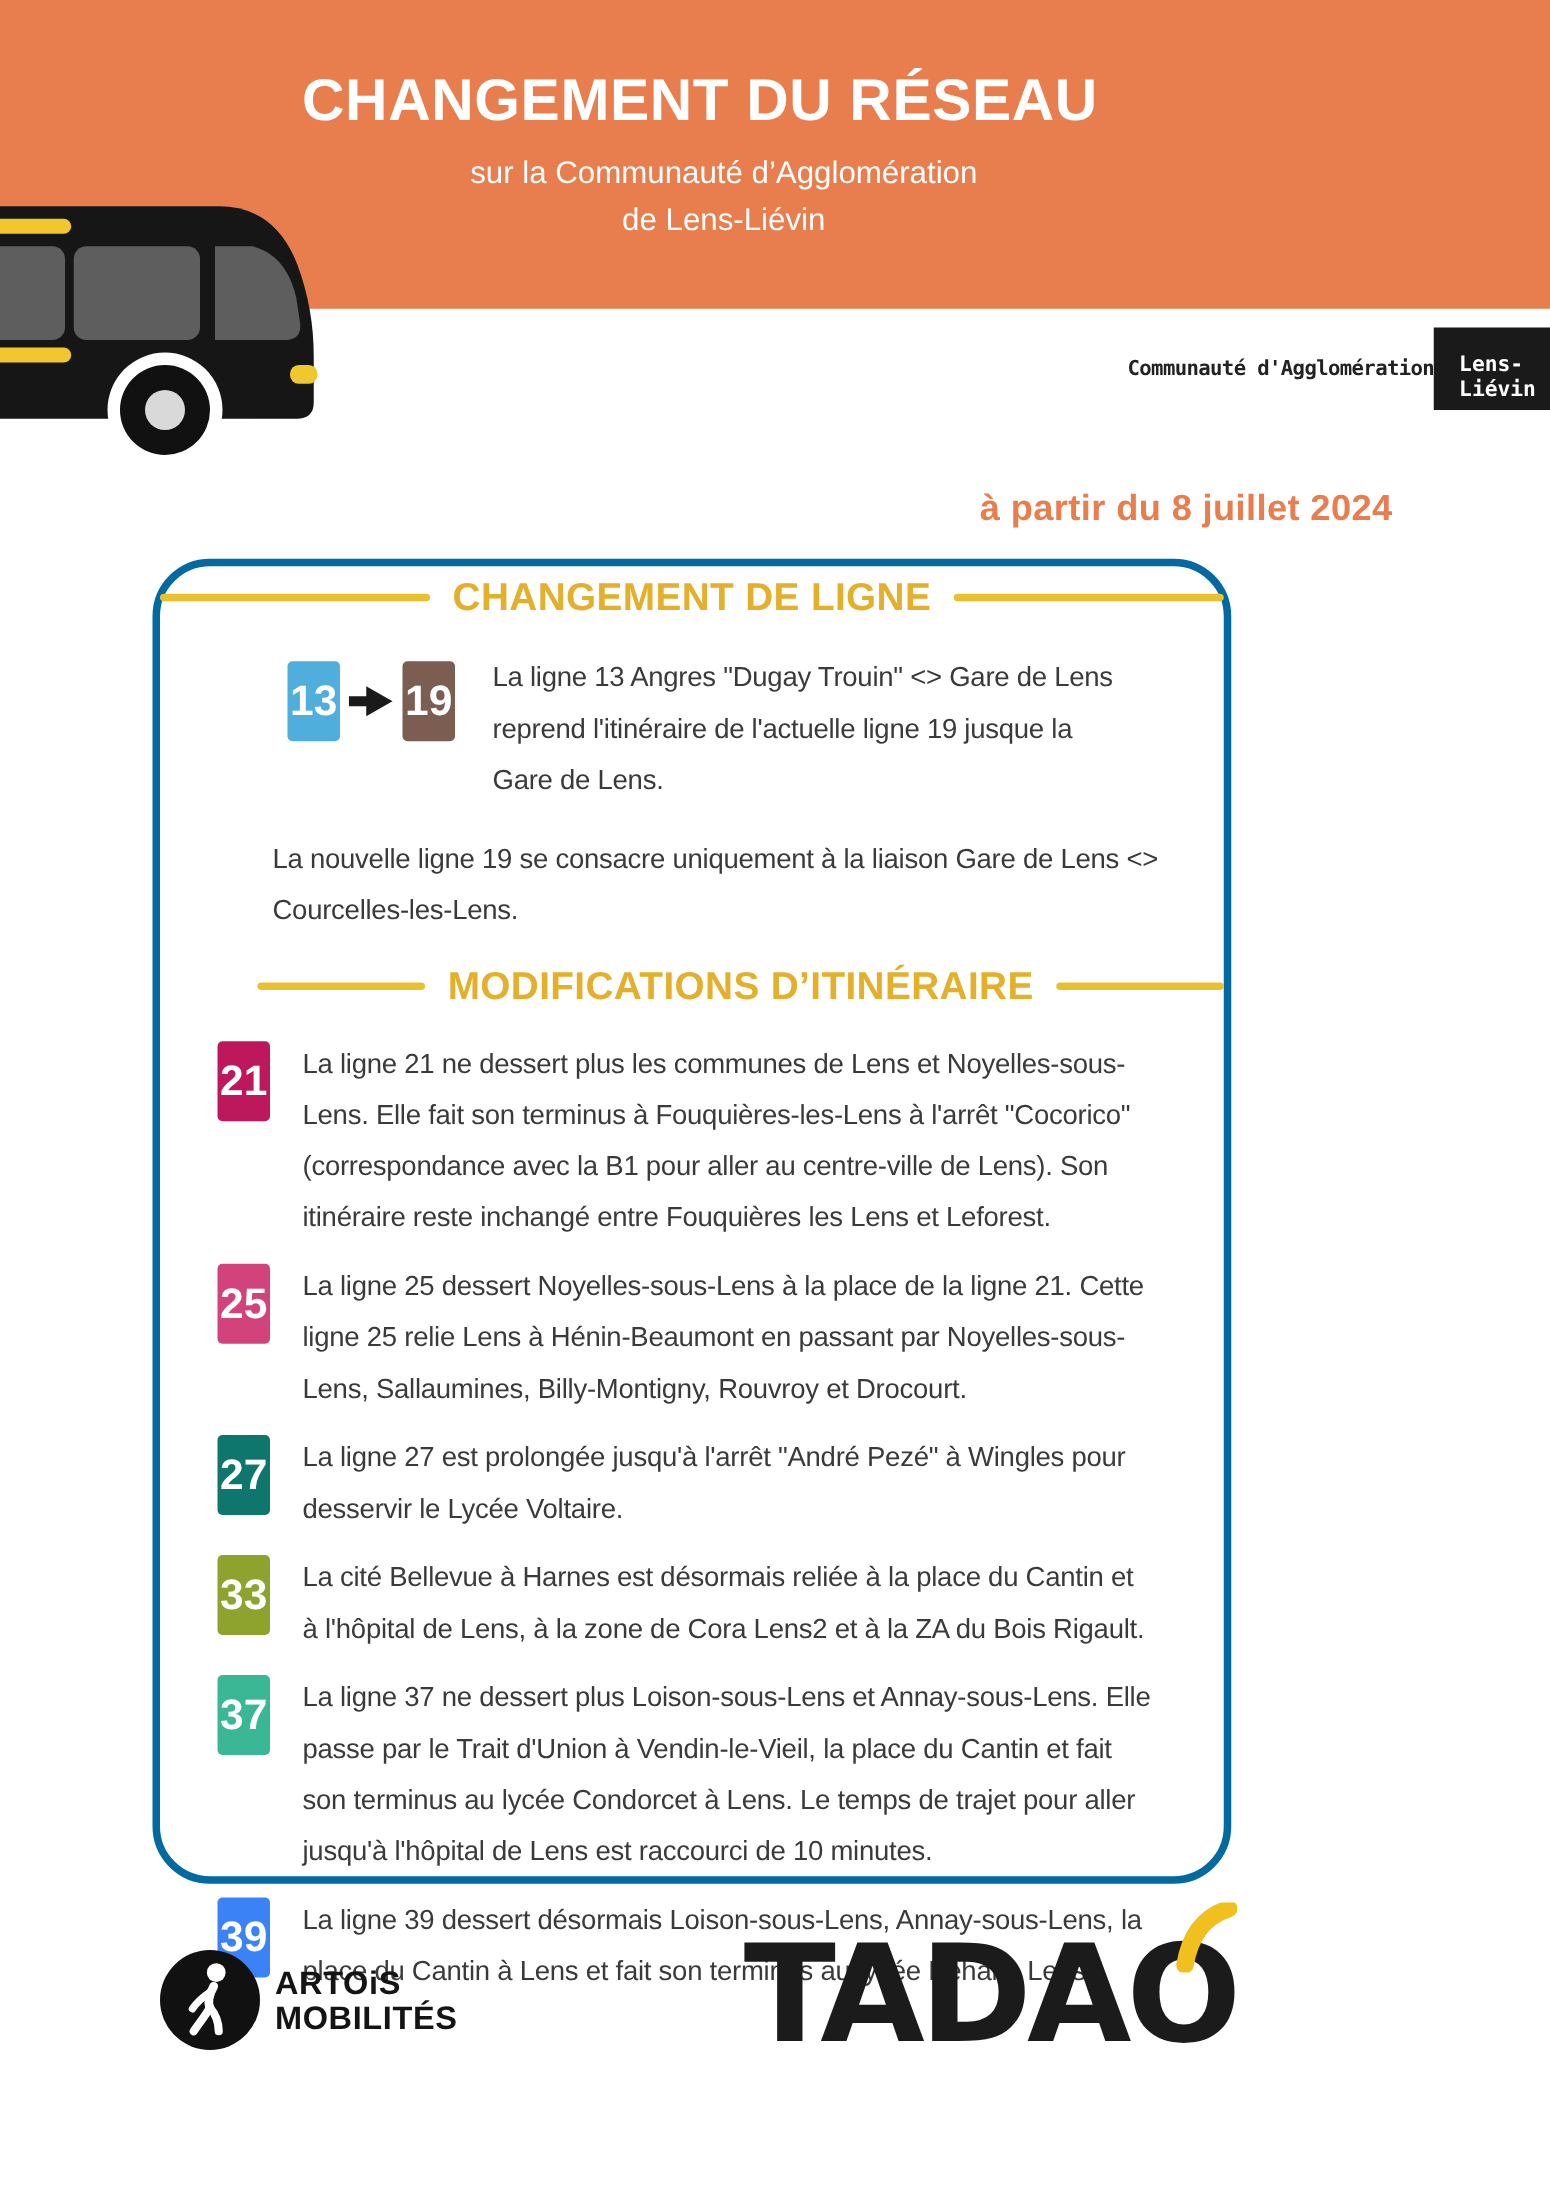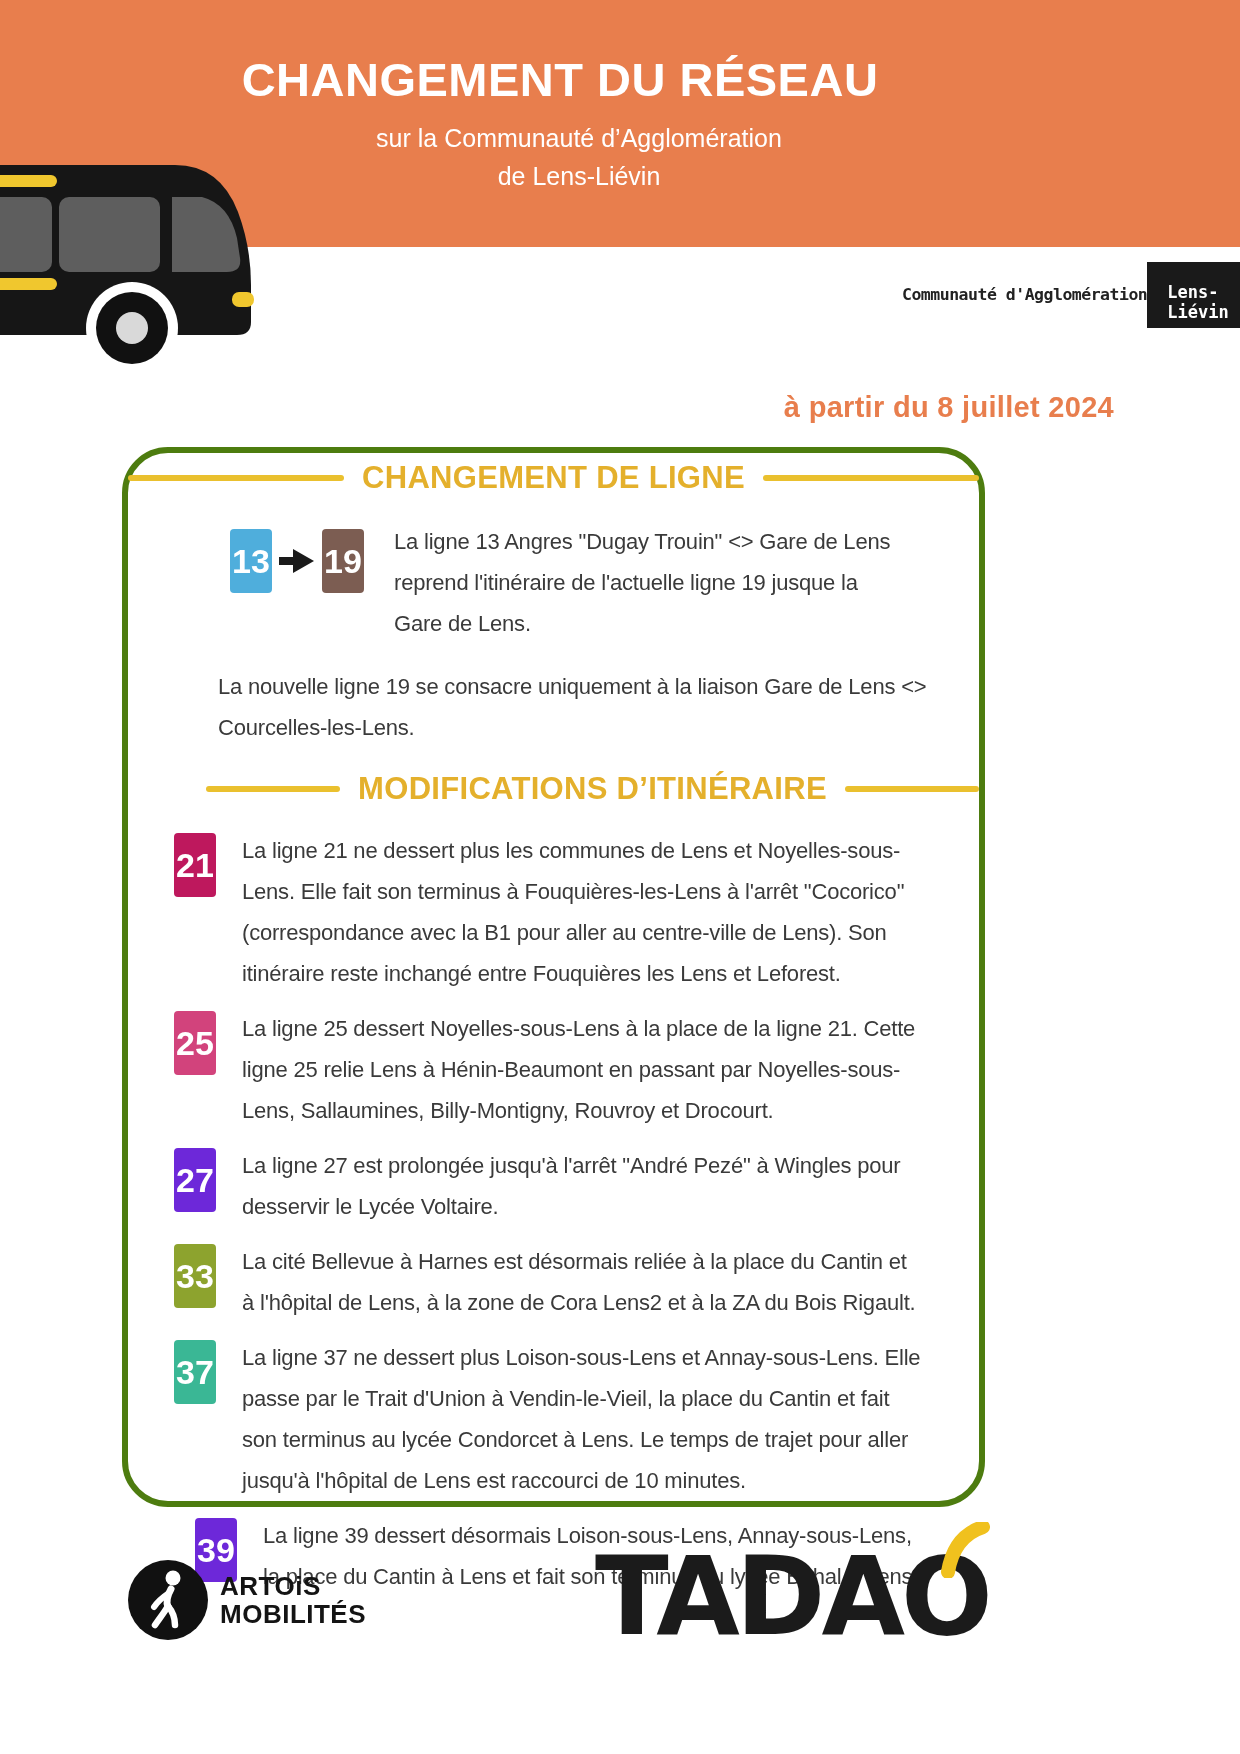--- a/index.html
+++ b/index.html
@@ -25,21 +25,21 @@
     font-size:16.5px; letter-spacing:-0.5px; color:#222; margin-top:6px; white-space:nowrap; }
   .call-badge { font-family:"DejaVu Sans Mono", monospace; font-weight:bold;
     font-size:17px; color:#fff; background:#1a1a1a; padding:20px 20px 6px; margin-top:7px; }
 
   
   .date { position:absolute; left:0; top:391px; width:1114px; text-align:right;
     font-size:29px; font-weight:bold; color:#E87E4D; letter-spacing:0.3px; }
 
   
   .info-box { position:absolute; left:122px; top:447px; width:863px; height:1060px;
-    border:6px solid #4d7c0f; border-radius:46px; padding:8px 46px 0; }
+    border:6px solid #0369a1; border-radius:46px; padding:8px 46px 0; }
   .section-title-row { display:flex; align-items:center; gap:18px; margin:0 -46px; height:34px; }
   .rule { flex:1; height:6px; background:#EAC02E; border-radius:3px; }
   .section-title { font-size:31px; font-weight:bold; color:#E4B02C; letter-spacing:0.3px; white-space:nowrap; }
 
   .body-text { font-size:22px; line-height:41px; letter-spacing:-0.2px; color:#3a3a3a; }
 
   .change-row { display:flex; align-items:flex-start; margin:26px 0 0 56px; }
   .badge-pair { display:flex; align-items:center; margin-top:8px; }
   .line-badge { display:flex; align-items:center; justify-content:center;
     width:42px; height:64px; border-radius:4px; color:#ffffff;
@@ -137,36 +137,36 @@
         <span class="line-badge" style="background-color: #be185d;">21</span>
         <p class="body-text entry-text">La ligne 21 ne dessert plus les communes de Lens et Noyelles-sous-Lens. Elle fait son terminus à Fouquières-les-Lens à l'arrêt "Cocorico" (correspondance avec la B1 pour aller au centre-ville de Lens). Son itinéraire reste inchangé entre Fouquières les Lens et Leforest.</p>
       </div>
 
       <div class="entry">
         <span class="line-badge" style="background-color: rgb(210, 67, 124);">25</span>
         <p class="body-text entry-text">La ligne 25 dessert Noyelles-sous-Lens à la place de la ligne 21. Cette ligne 25 relie Lens à Hénin-Beaumont en passant par Noyelles-sous-Lens, Sallaumines, Billy-Montigny, Rouvroy et Drocourt.</p>
       </div>
 
       <div class="entry">
-        <span class="line-badge" style="background-color: #6d28d9; text-align: right;">27</span>
+        <span class="line-badge" style="background-color: #0f766e; text-align: right;">27</span>
         <p class="body-text entry-text">La ligne 27 est prolongée jusqu'à l'arrêt "André Pezé" à Wingles pour desservir le Lycée Voltaire.</p>
       </div>
 
       <div class="entry">
         <span class="line-badge" style="background-color: rgb(141, 163, 46);">33</span>
         <p class="body-text entry-text">La cité Bellevue à Harnes est désormais reliée à la place du Cantin et à l'hôpital de Lens, à la zone de Cora Lens2 et à la ZA du Bois Rigault.</p>
       </div>
 
       <div class="entry">
         <span class="line-badge" style="background-color: rgb(58, 183, 149);">37</span>
         <p class="body-text entry-text">La ligne 37 ne dessert plus Loison-sous-Lens et Annay-sous-Lens. Elle passe par le Trait d'Union à Vendin-le-Vieil, la place du Cantin et fait son terminus au lycée Condorcet à Lens. Le temps de trajet pour aller jusqu'à l'hôpital de Lens est raccourci de 10 minutes.</p>
       </div>
 
       <div class="entry">
-        <span class="line-badge" style="background-color: #6d28d9; margin-left: 21px;">39</span>
+        <span class="line-badge" style="background-color: #3b82f6;">39</span>
         <p class="body-text entry-text">La ligne 39 dessert désormais Loison-sous-Lens, Annay-sous-Lens, la place du Cantin à Lens et fait son terminus au lycée Béhal à Lens.</p>
       </div>
 
     </div>
   </section>
 
   <div class="artois">
     <svg width="80" height="80" viewBox="0 0 80 80">
       <circle cx="40" cy="40" r="40" fill="#111111"></circle>
       <circle cx="45" cy="18" r="7.5" fill="#ffffff"></circle>

